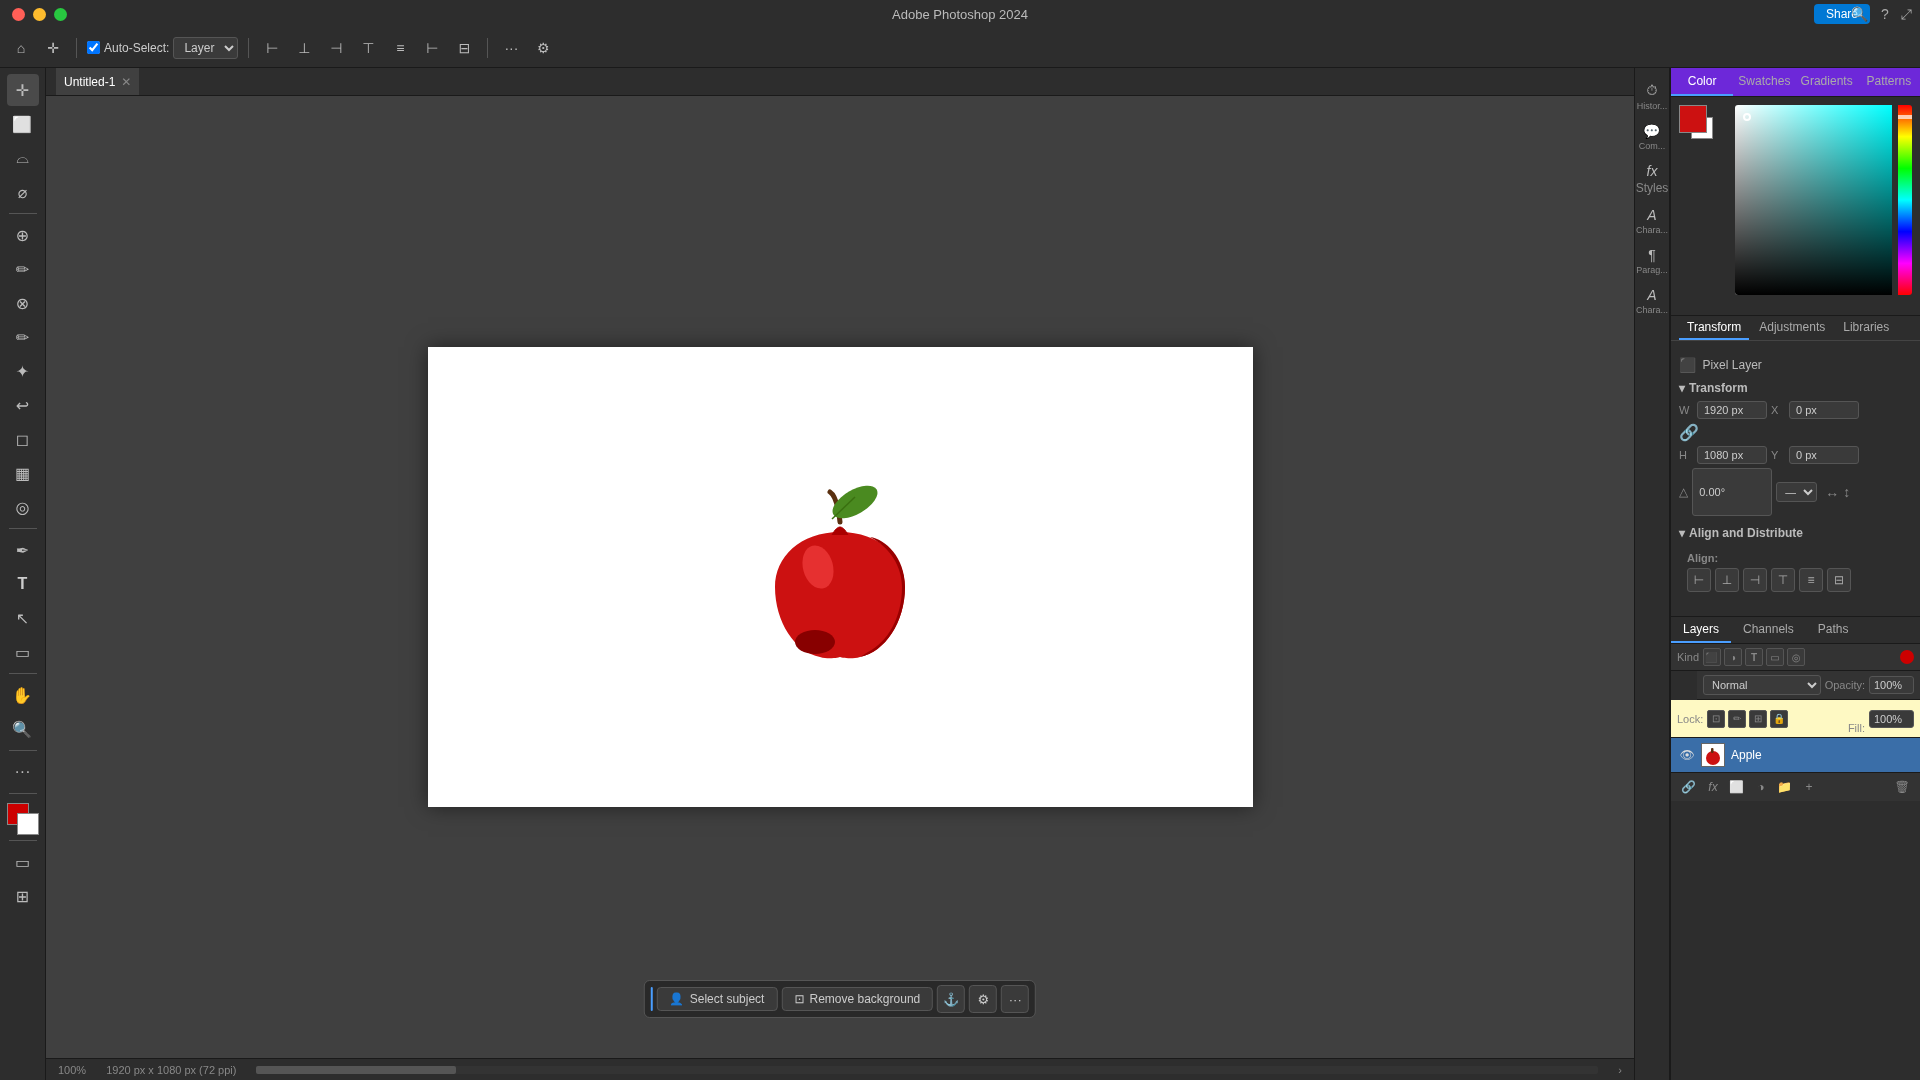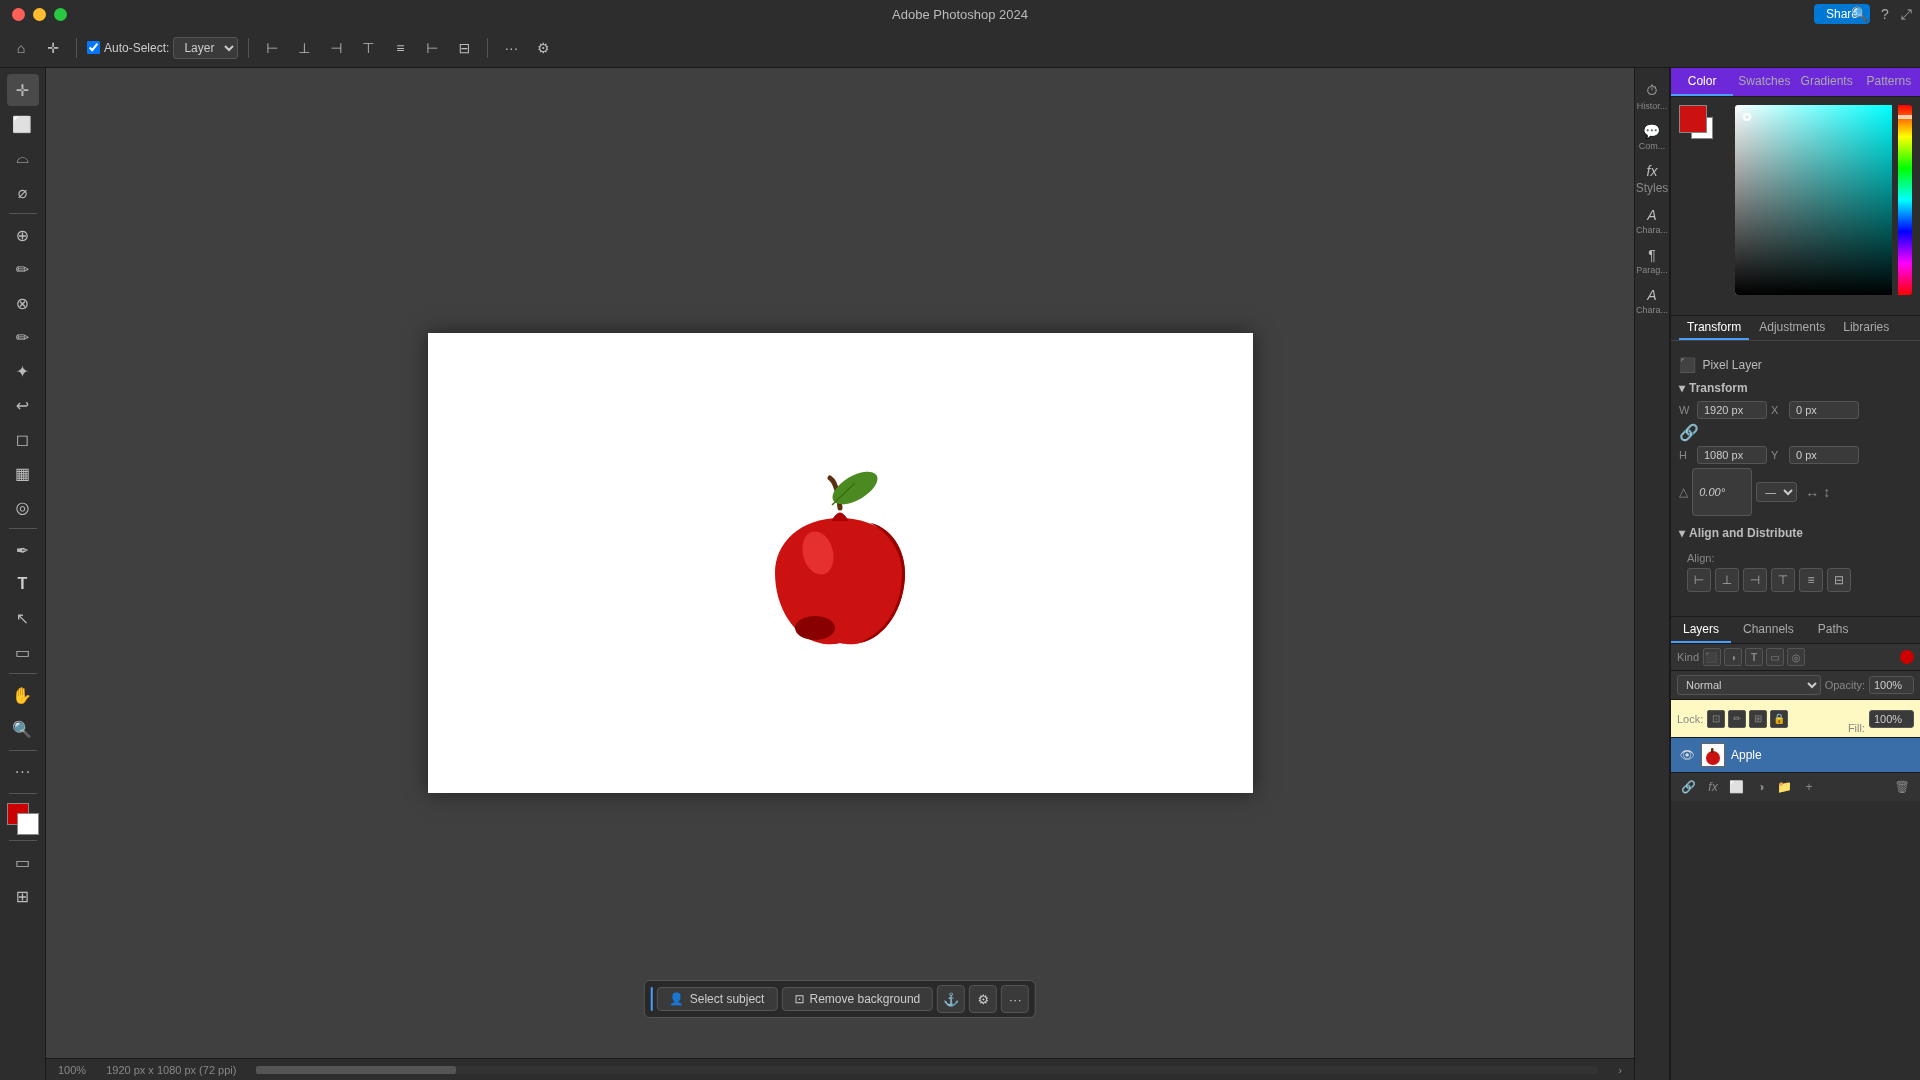--- a/index.html
+++ b/index.html
@@ -72,48 +72,48 @@
 
     
     .properties-panel { padding: 8px; }
     .properties-tabs { display: flex; gap: 2px; margin-bottom: 8px; border-bottom: 1px solid #444; }
     .prop-tab { padding: 4px 8px; font-size: 12px; cursor: pointer; color: #aaa; border-bottom: 2px solid transparent; }
     .prop-tab.active { color: white; border-bottom: 2px solid #4a9eff; }
     .prop-section { margin-bottom: 10px; }
     .prop-section-header { display: flex; align-items: center; gap: 4px; color: #bbb; font-size: 12px; font-weight: bold; margin-bottom: 6px; cursor: pointer; }
     .prop-input { background: #3a3a3a; border: 1px solid #555; color: #ccc; padding: 2px 6px; border-radius: 3px; font-size: 11px; width: 70px; }
     .prop-lbl { font-size: 11px; color: #888; width: 14px; }
-    .angle-input { background: #3a3a3a; border: 1px solid #555; color: #ccc; padding: 17px 6px; border-radius: 3px; font-size: 11px; width: 60px; font-style: italic; }
+    .angle-input { background: #3a3a3a; border: 1px solid #555; color: #ccc; padding: 17px 6px; border-radius: 3px; font-size: 11px; width: 80px; }
     .layers-tabs { display: flex; background: #2d2d2d; border-bottom: 1px solid #1a1a1a; }
     .layer-tab { padding: 5px 12px; font-size: 12px; cursor: pointer; color: #aaa; }
     .layer-tab.active { color: white; border-bottom: 2px solid #4a9eff; }
     .layers-filter { display: flex; align-items: center; padding: 4px 6px; gap: 4px; background: #333; border-bottom: 1px solid #1a1a1a; }
     .filter-label { font-size: 11px; color: #888; }
     .filter-icons { display: flex; gap: 3px; }
     .filter-icon { width: 18px; height: 18px; background: #3a3a3a; border: 1px solid #555; border-radius: 2px; display: flex; align-items: center; justify-content: center; cursor: pointer; font-size: 10px; color: #888; }
-    .blend-row { display: flex; align-items: center; gap: 4px; padding: 4px 6px; background: #333; border-bottom: 1px solid #1a1a1a; }
+    .blend-row { display: flex; align-items: center; gap: 4px; padding: 4px 6px; background: #333; border-bottom: 1px solid #1a1a1a; margin-left: 26px; }
     .blend-select { background: #3a3a3a; border: 1px solid #555; color: #ccc; padding: 2px 4px; border-radius: 3px; font-size: 11px; flex: 1; }
     .opacity-label { font-size: 11px; color: #888; }
     .opacity-value { font-size: 11px; color: #ccc; background: #3a3a3a; border: 1px solid #555; padding: 2px 4px; border-radius: 3px; width: 45px; }
     .lock-row { display: flex; align-items: center; gap: 4px; padding: 3px 6px; background: #fef9c3; border-bottom: 1px solid #1a1a1a; }
     .lock-label { font-size: 11px; color: #888; }
     .lock-icons { display: flex; gap: 3px; }
     .fill-label { font-size: 11px; color: #888; margin-left: auto; margin-top: 19px; }
     .fill-value { font-size: 11px; color: #ccc; background: #3a3a3a; border: 1px solid #555; padding: 2px 4px; border-radius: 3px; width: 45px; }
     .layer-item { display: flex; align-items: center; padding: 5px 8px; gap: 6px; cursor: pointer; background: #3a6ea8; color: white; }
     .layer-visibility { width: 16px; height: 16px; display: flex; align-items: center; justify-content: center; cursor: pointer; color: #ddd; }
     .layer-thumbnail { width: 24px; height: 24px; background: white; border: 1px solid #666; display: flex; align-items: center; justify-content: center; overflow: hidden; }
     .layer-name { font-size: 12px; flex: 1; }
     .layers-footer { display: flex; align-items: center; justify-content: space-between; padding: 4px 8px; background: #333; border-top: 1px solid #1a1a1a; }
     .layers-footer-icons { display: flex; gap: 4px; }
     .footer-icon { width: 20px; height: 20px; display: flex; align-items: center; justify-content: center; cursor: pointer; color: #888; font-size: 12px; border-radius: 2px; }
 
     
     .align-section { padding: 6px 8px; }
-    .align-label { font-size: 11px; color: #888; margin-bottom: 4px; }
+    .align-label { font-size: 11px; color: #888; margin-bottom: 4px; font-weight: bold; }
     .align-row { display: flex; gap: 4px; }
     .align-btn { width: 24px; height: 24px; background: #3a3a3a; border: 1px solid #555; border-radius: 3px; display: flex; align-items: center; justify-content: center; cursor: pointer; color: #aaa; font-size: 12px; }
 
     
     .scrollbar-h { height: 8px; background: #333; position: absolute; bottom: 0; left: 0; right: 0; }
     .scrollbar-thumb { height: 100%; width: 200px; background: #555; border-radius: 2px; }
   </style>
 </head>
 <body>
 
@@ -187,20 +187,26 @@
     <div class="color-swatch">
       <div class="color-fg"></div>
       <div class="color-bg"></div>
     </div>
     <div class="tool-separator"></div>
     <div class="tool-btn">▭</div>
     <div class="tool-btn">⊞</div>
   </div>
 
   <div class="canvas-area">
+    <div class="canvas-tab">
+      <div class="canvas-tab-item active">
+        <span>Untitled-1</span>
+        <span class="canvas-tab-close">✕</span>
+      </div>
+    </div>
     <div class="canvas-viewport">
       <div class="canvas-wrapper">
 
         <svg class="apple-svg" viewBox="0 0 180 220" xmlns="http://www.w3.org/2000/svg">
 
           <path d="M90 55 C90 55 88 30 80 25" stroke="#5a3010" stroke-width="5" fill="none" stroke-linecap="round"></path>
 
           <ellipse cx="105" cy="35" rx="25" ry="12" fill="#4a8a20" transform="rotate(-30 105 35)"></ellipse>
           <line x1="82" y1="52" x2="105" y2="30" stroke="#3a7010" stroke-width="1.5"></line>
 

